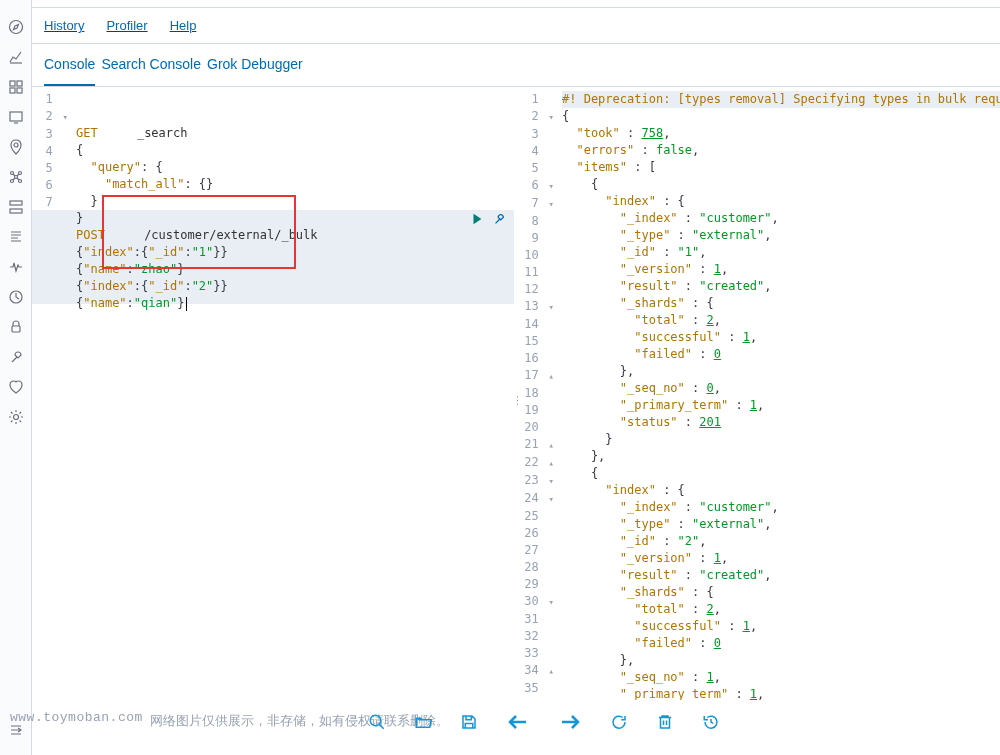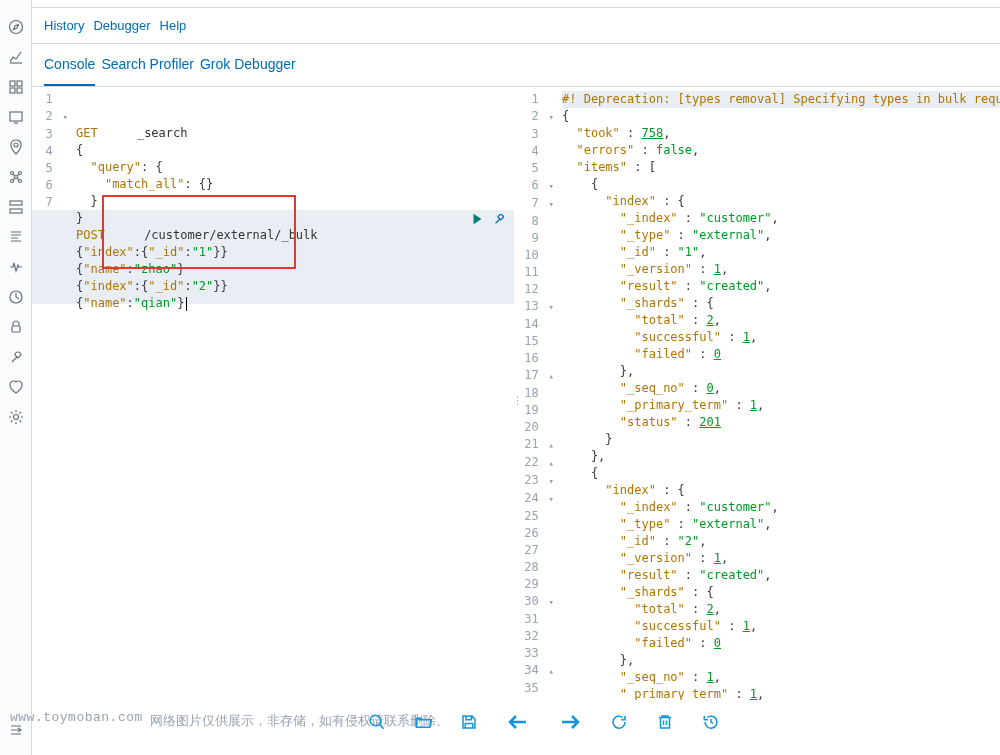--- a/index.html
+++ b/index.html
@@ -5,21 +5,21 @@
 * { margin: 0; padding: 0; box-sizing: border-box; }
 body { font-family: -apple-system, BlinkMacSystemFont, "Segoe UI", Helvetica, Arial, sans-serif; font-size: 13px; background: #fff; color: #343741; width: 1000px; height: 755px; overflow: hidden; position: relative; }
 
 .sidebar { position: absolute; left: 0; top: 0; bottom: 0; width: 32px; border-right: 1px solid #d3dae6; background: #fafbfd; display: flex; flex-direction: column; padding-top: 12px; }
 .sidebar-icon { width: 32px; height: 30px; display: flex; align-items: center; justify-content: center; color: #69707d; cursor: pointer; }
 .sidebar-icon svg { width: 16px; height: 16px; }
 .sidebar-bottom { margin-top: auto; margin-bottom: 10px; }
 
 .main { position: absolute; left: 32px; right: 0; top: 0; bottom: 55px; display: flex; flex-direction: column; }
 .topbar { height: 8px; border-bottom: 1px solid #d3dae6; }
-.nav-tabs { display: flex; gap: 9px; padding: 10px 12px 0 12px; border-bottom: 1px solid #d3dae6; }
+.nav-tabs { display: flex; gap: 22px; padding: 10px 12px 0 12px; border-bottom: 1px solid #d3dae6; text-decoration: underline; }
 .nav-tab { color: #006bb4; font-size: 13px; padding-bottom: 10px; cursor: pointer; }
 .sub-tabs { display: flex; gap: 6px; padding: 12px 12px 0 12px; border-bottom: 1px solid #d3dae6; }
 .sub-tab { color: #006bb4; font-size: 14px; padding-bottom: 12px; cursor: pointer; }
 .sub-tab.active { border-bottom: 2px solid #006bb4; font-weight: 500; }
 
 .editors { flex: 1; display: flex; overflow: hidden; position: relative; }
 .editor-pane { flex: 1; display: flex; overflow: hidden; position: relative; }
 .gutter { width: 42px; background: #fff; font-family: Menlo, Consolas, monospace; font-size: 12px; color: #98a2b3; text-align: right; padding: 4px 6px 0 0; line-height: 17px; user-select: none; }
 .gutter .fold { font-size: 9px; color: #98a2b3; display: inline-block; width: 8px; }
 .code { flex: 1; font-family: Menlo, Consolas, monospace; font-size: 12px; line-height: 17px; padding: 4px 0 0 2px; white-space: pre; overflow: hidden; position: relative; }
@@ -147,26 +147,26 @@
         <path d="M3 4 L13 4 M3 8 L13 8 M3 12 L13 12"></path>
         <path d="M10 6 L13 8 L10 10"></path>
       </svg>
     </div>
 </div>
 
 <div class="main">
   <div class="topbar"></div>
   <div class="nav-tabs">
     <div class="nav-tab">History</div>
-    <div class="nav-tab">Debugger</div>
+    <div class="nav-tab">Profiler</div>
     <div class="nav-tab">Help</div>
   </div>
   <div class="sub-tabs">
     <div class="sub-tab active">Console</div>
-    <div class="sub-tab">Search Profiler</div>
+    <div class="sub-tab">Search Console</div>
     <div class="sub-tab">Grok Debugger</div>
   </div>
   <div class="editors">
     <div class="editor-pane">
       <div class="hl-block"></div>
       <div class="gutter" id="req-gutter">
           <div>1 <span class="fold"></span></div>
           <div>2 <span class="fold">▾</span></div>
           <div>3 <span class="fold"></span></div>
           <div>4 <span class="fold"></span></div>

